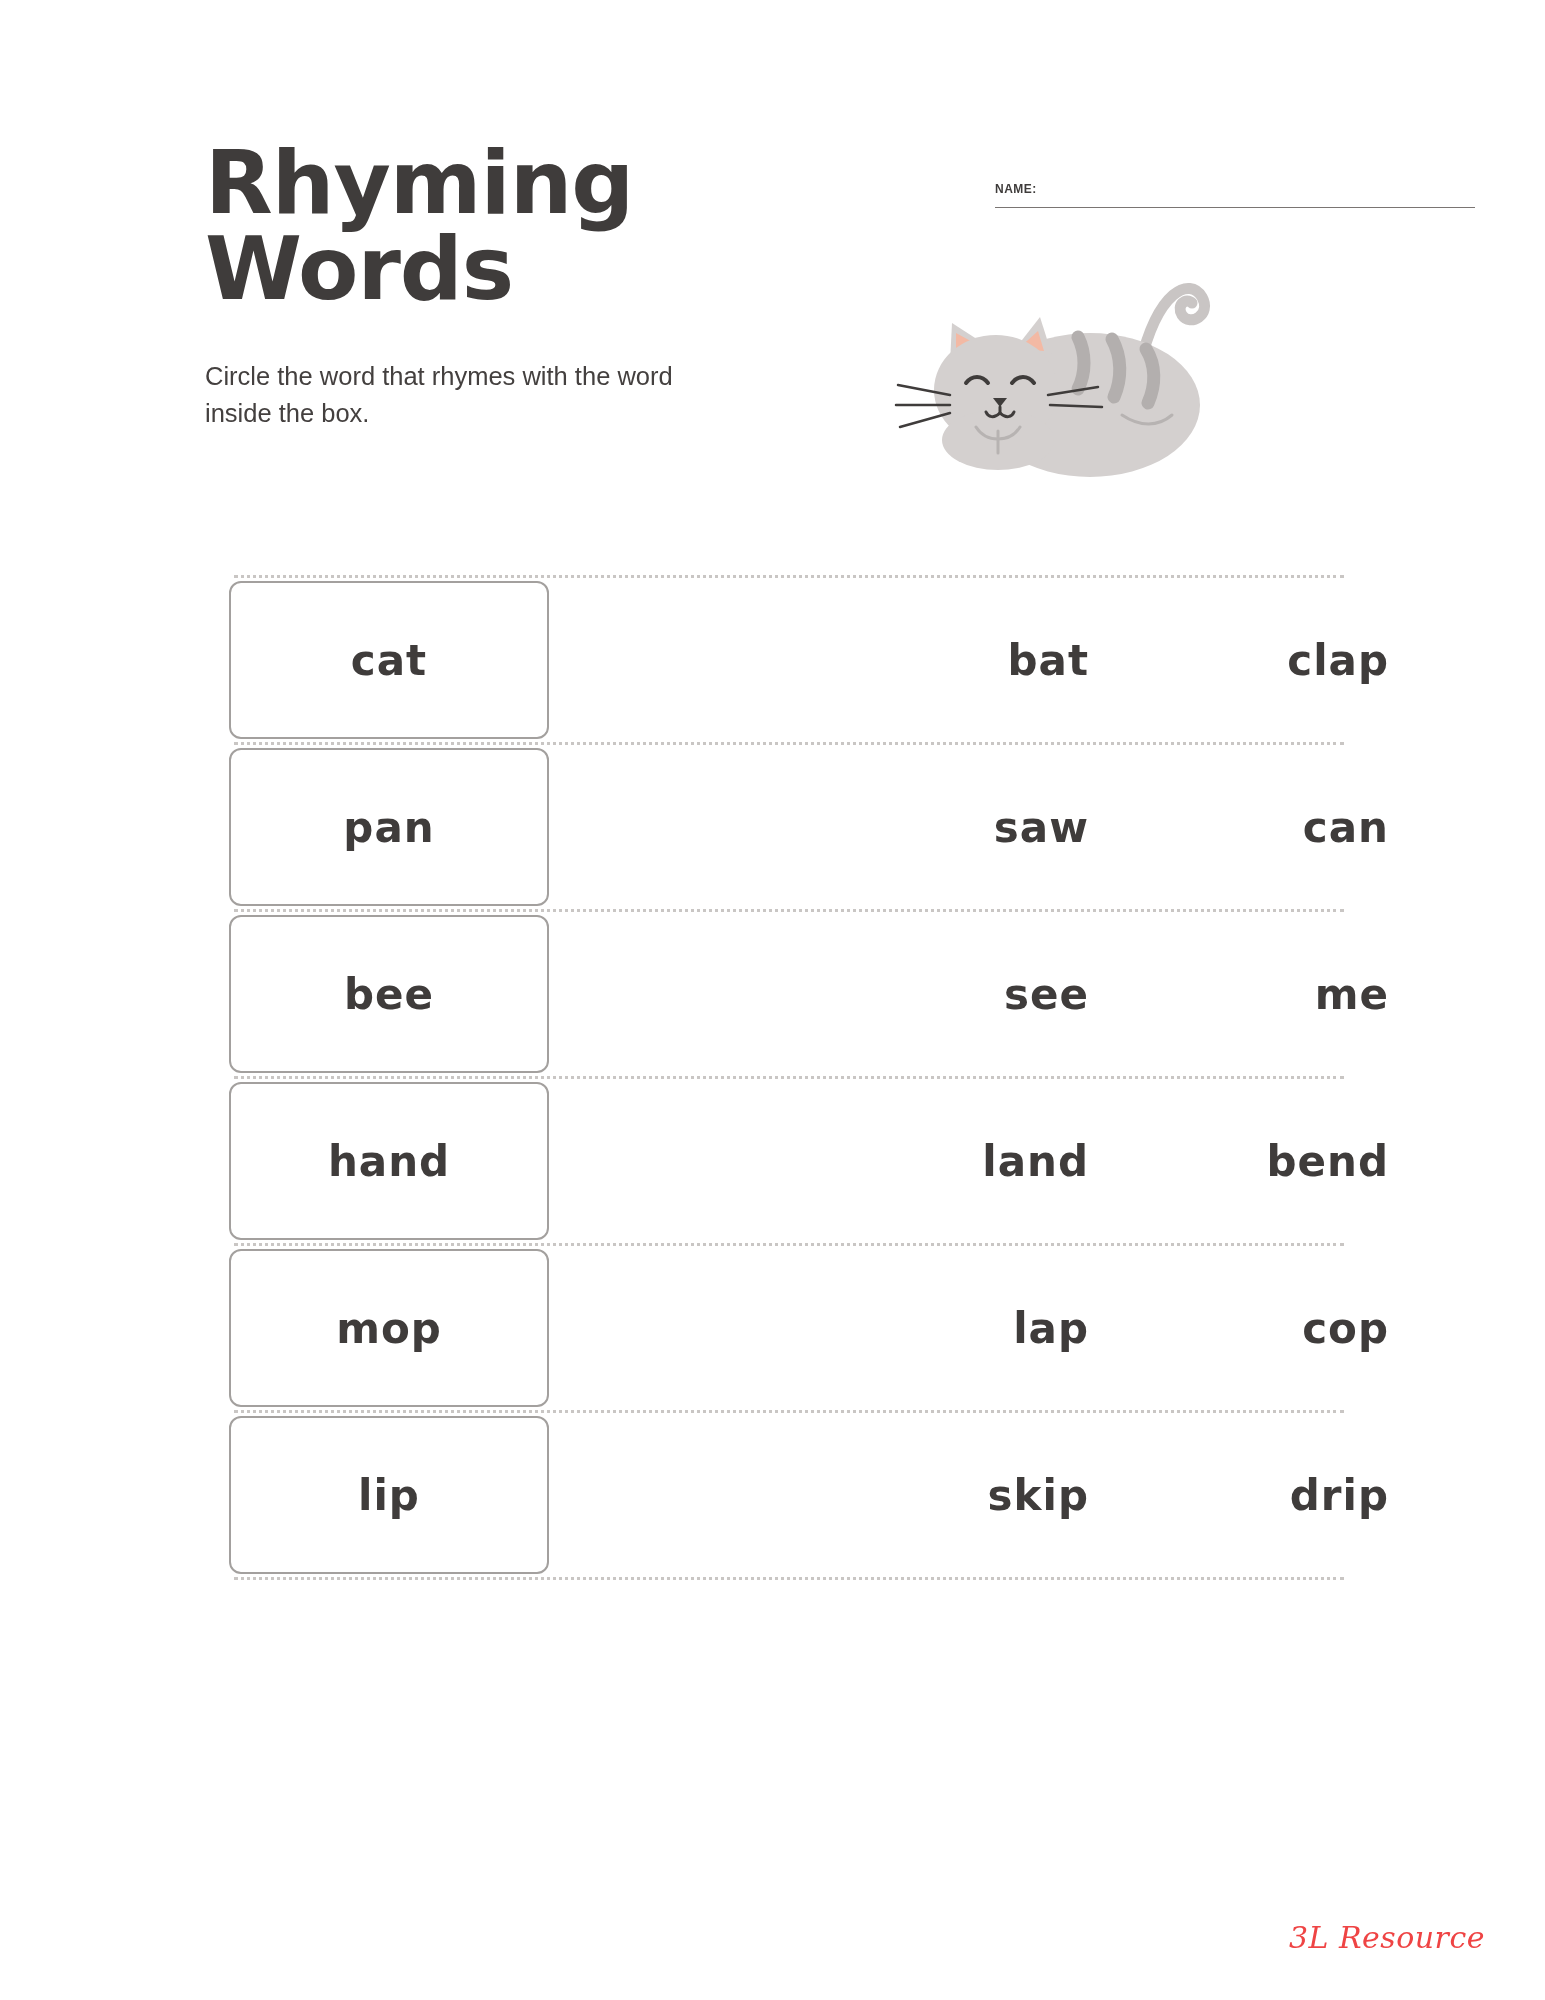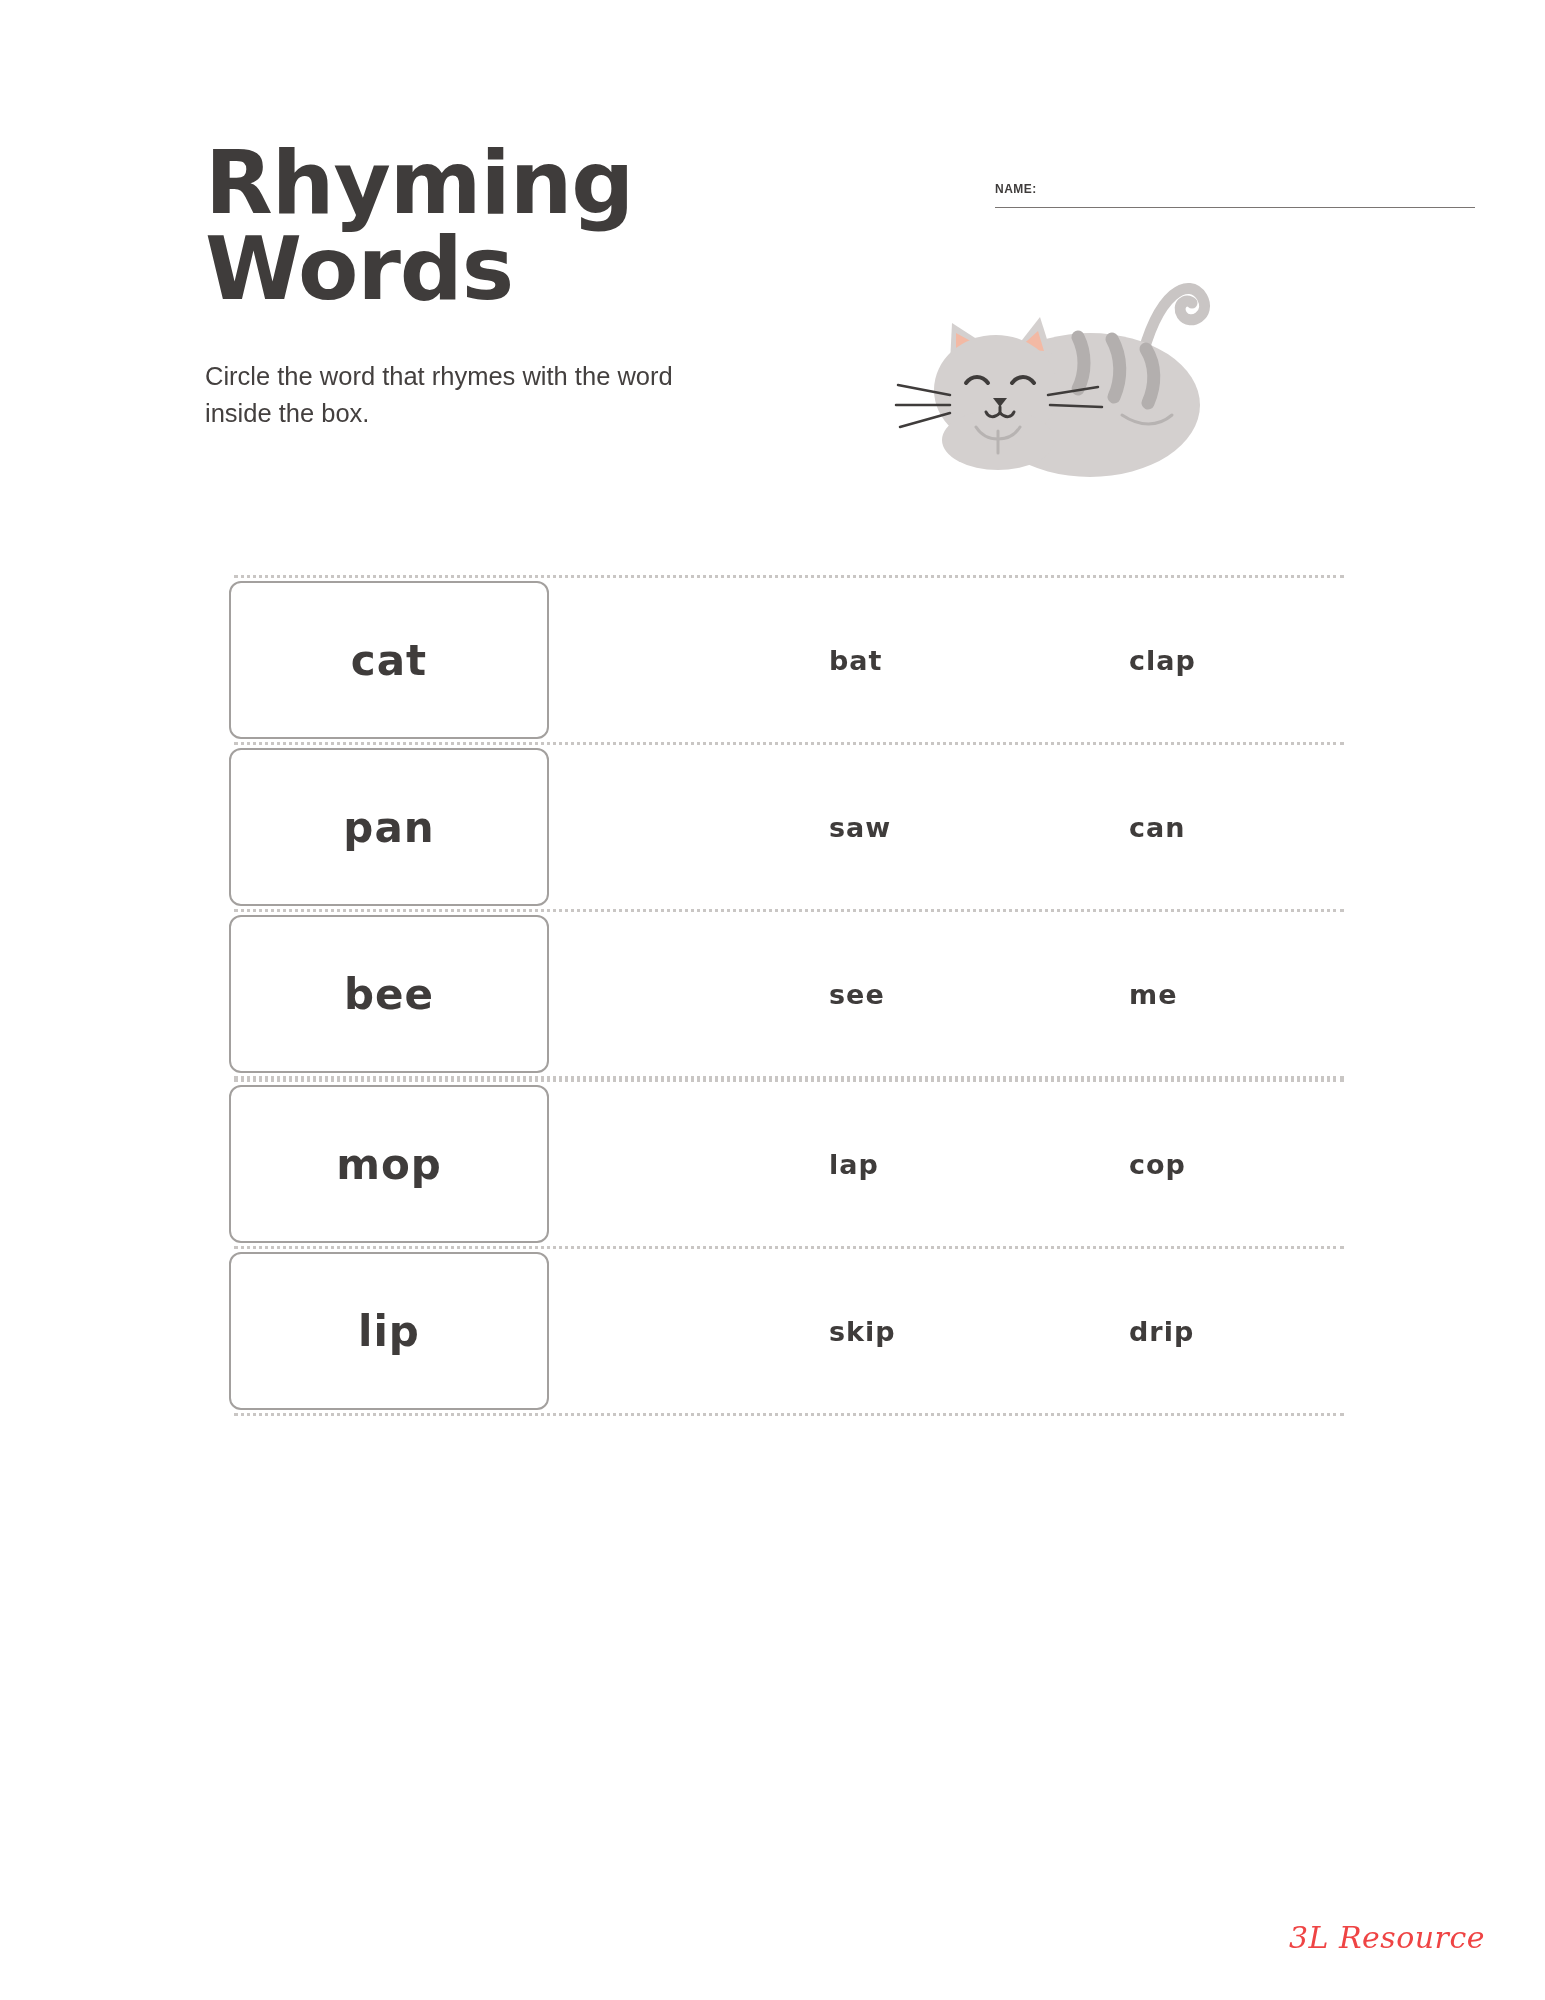--- a/index.html
+++ b/index.html
@@ -113,24 +113,24 @@
   .word-box .bw {
     font-family: "DejaVu Sans", sans-serif;
     font-weight: bold;
     font-size: 42px;
     letter-spacing: 1px;
     color: #3f3c3b;
   }
   .choice {
     font-family: "DejaVu Sans", sans-serif;
     font-weight: bold;
-    font-size: 27px;
+    font-size: 42px;
     letter-spacing: 1px;
     color: #3f3c3b;
-    text-align: left;
+    text-align: right;
     position: absolute;
   }
   .choice-1 { left: 600px; width: 260px; }
   .choice-2 { left: 900px; width: 260px; }
 
   
   .footer {
     position: absolute;
     right: 60px;
     bottom: 45px;
@@ -219,20 +219,27 @@
     <div class="divider"></div>
     <div class="row">
       <div class="word-box">
         <span class="bw">bee</span>
       </div>
       <div class="choice choice-1">see</div>
       <div class="choice choice-2">me</div>
     </div>
 
     <div class="divider"></div>
+    <div class="row">
+      <div class="word-box">
+        <span class="bw">hand</span>
+      </div>
+      <div class="choice choice-1">land</div>
+      <div class="choice choice-2">bend</div>
+    </div>
 
     <div class="divider"></div>
     <div class="row">
       <div class="word-box">
         <span class="bw">mop</span>
       </div>
       <div class="choice choice-1">lap</div>
       <div class="choice choice-2">cop</div>
     </div>
 

